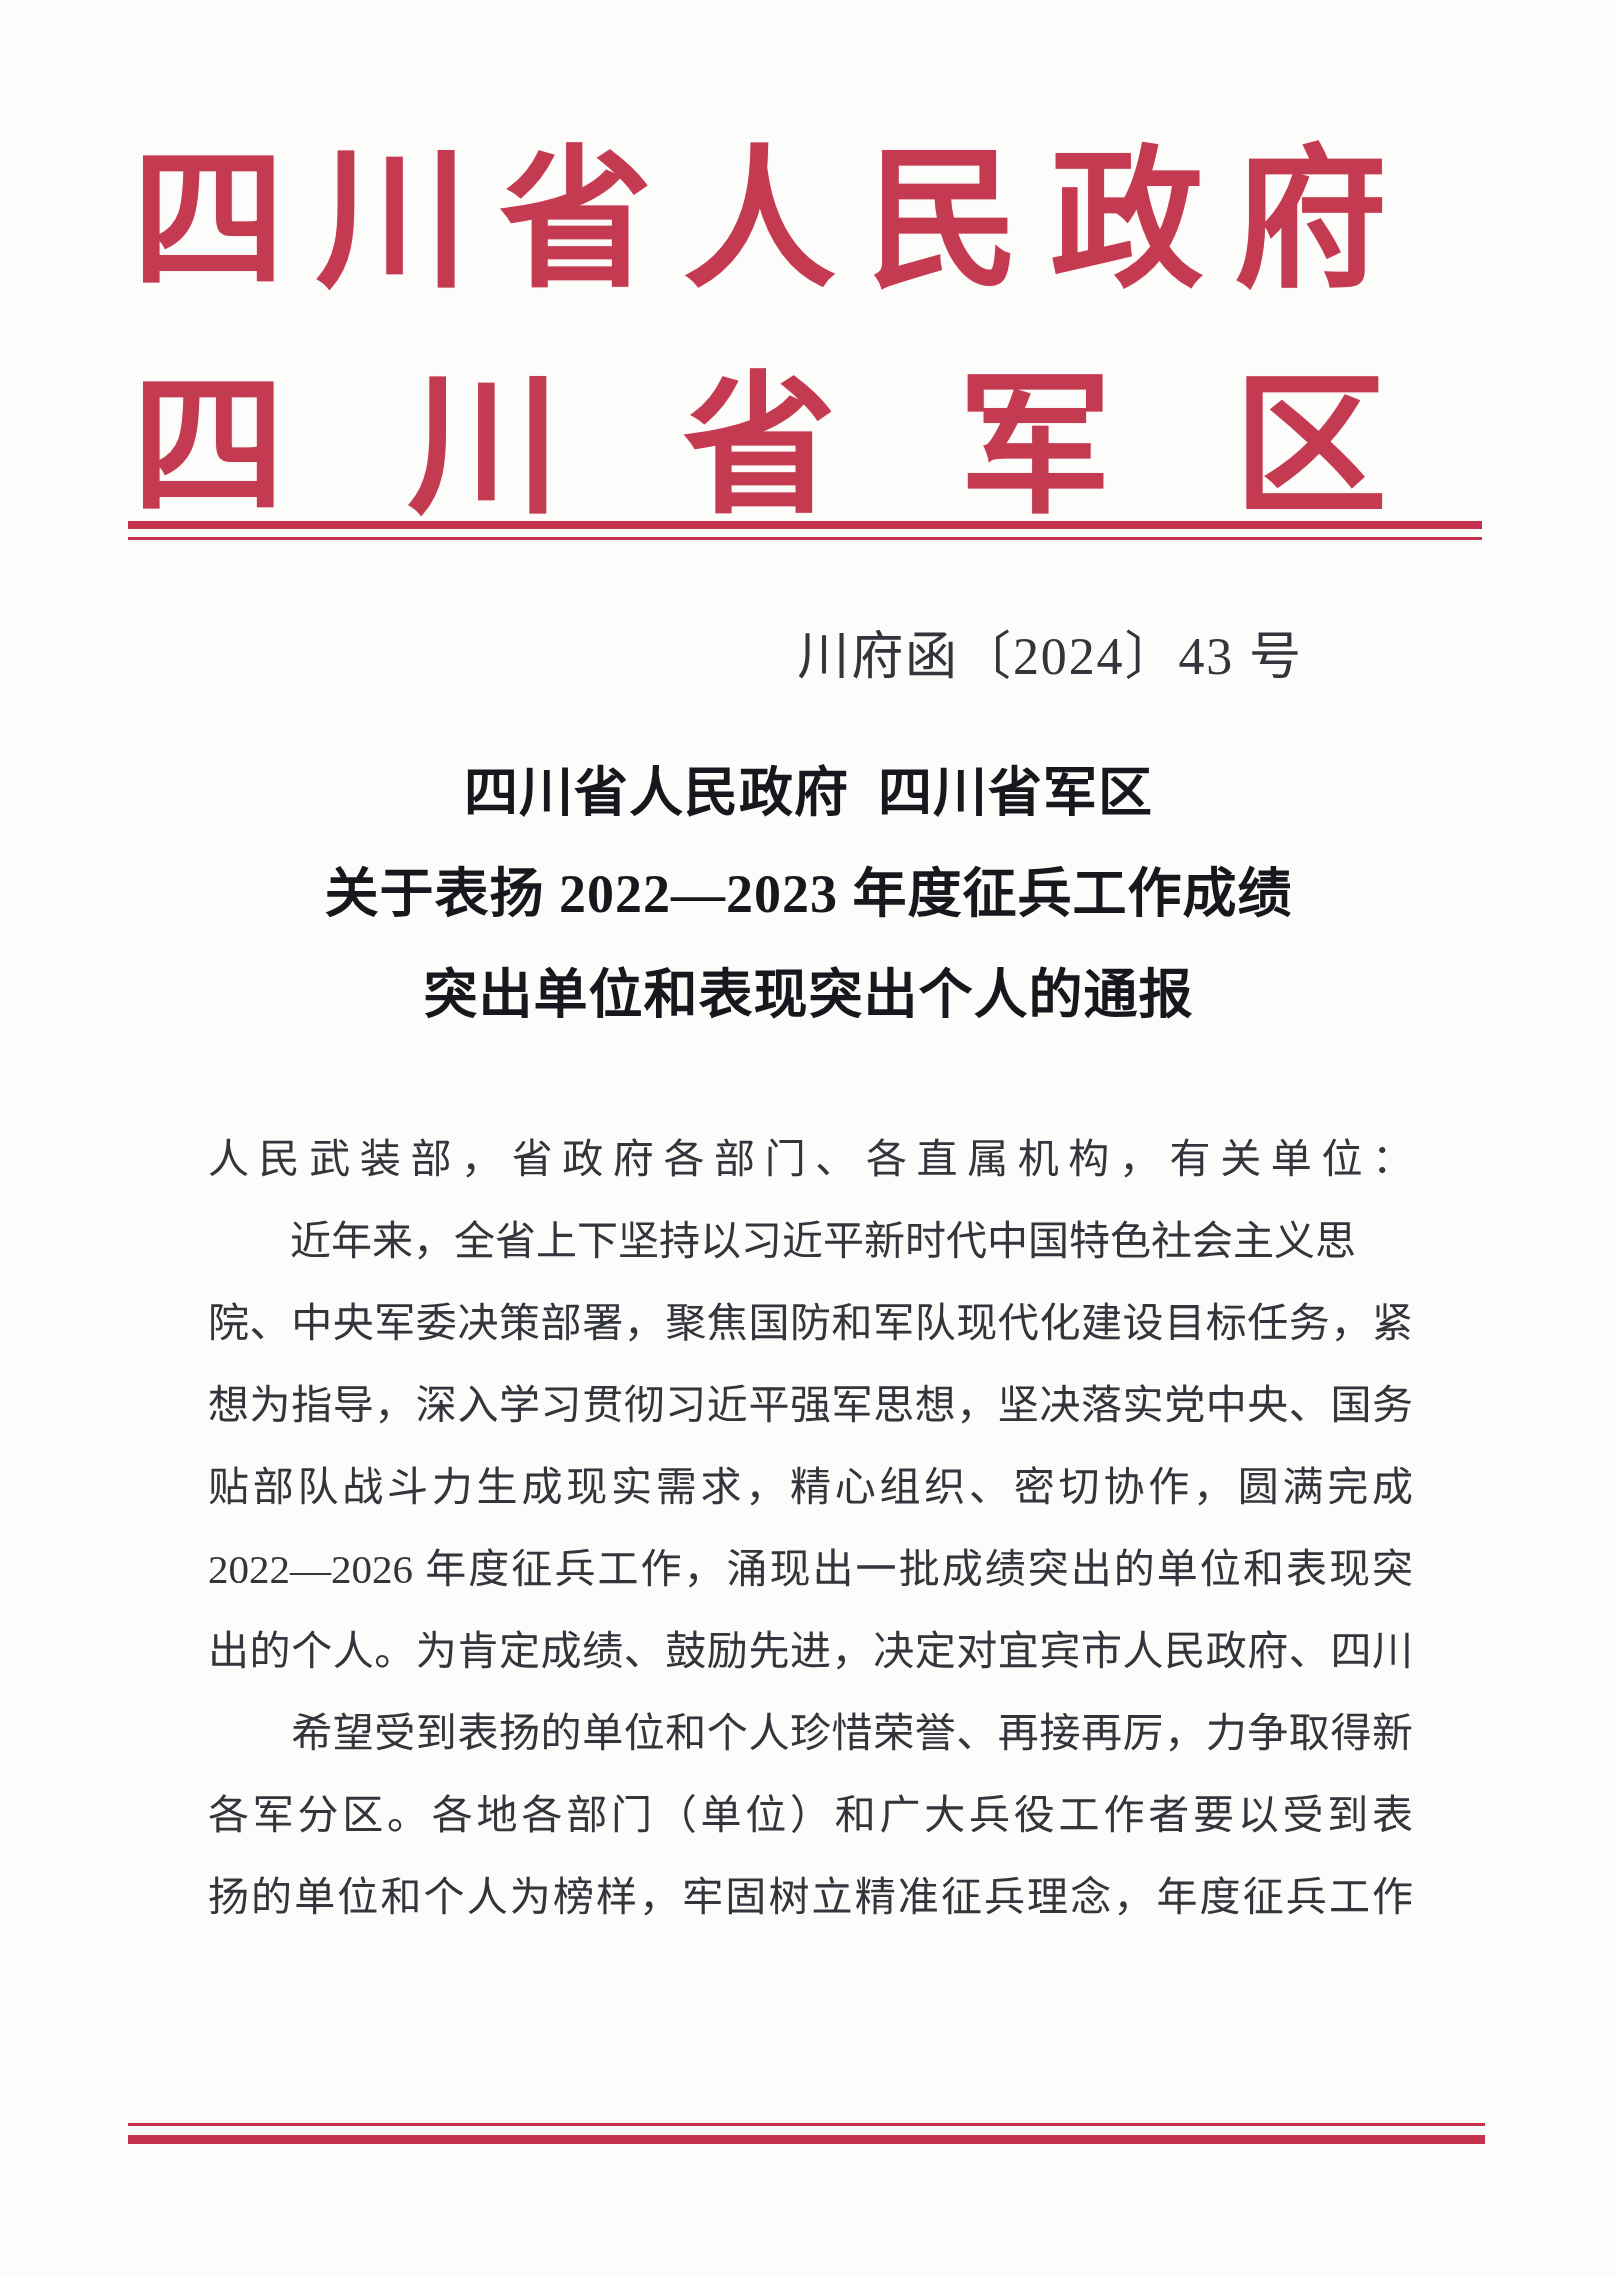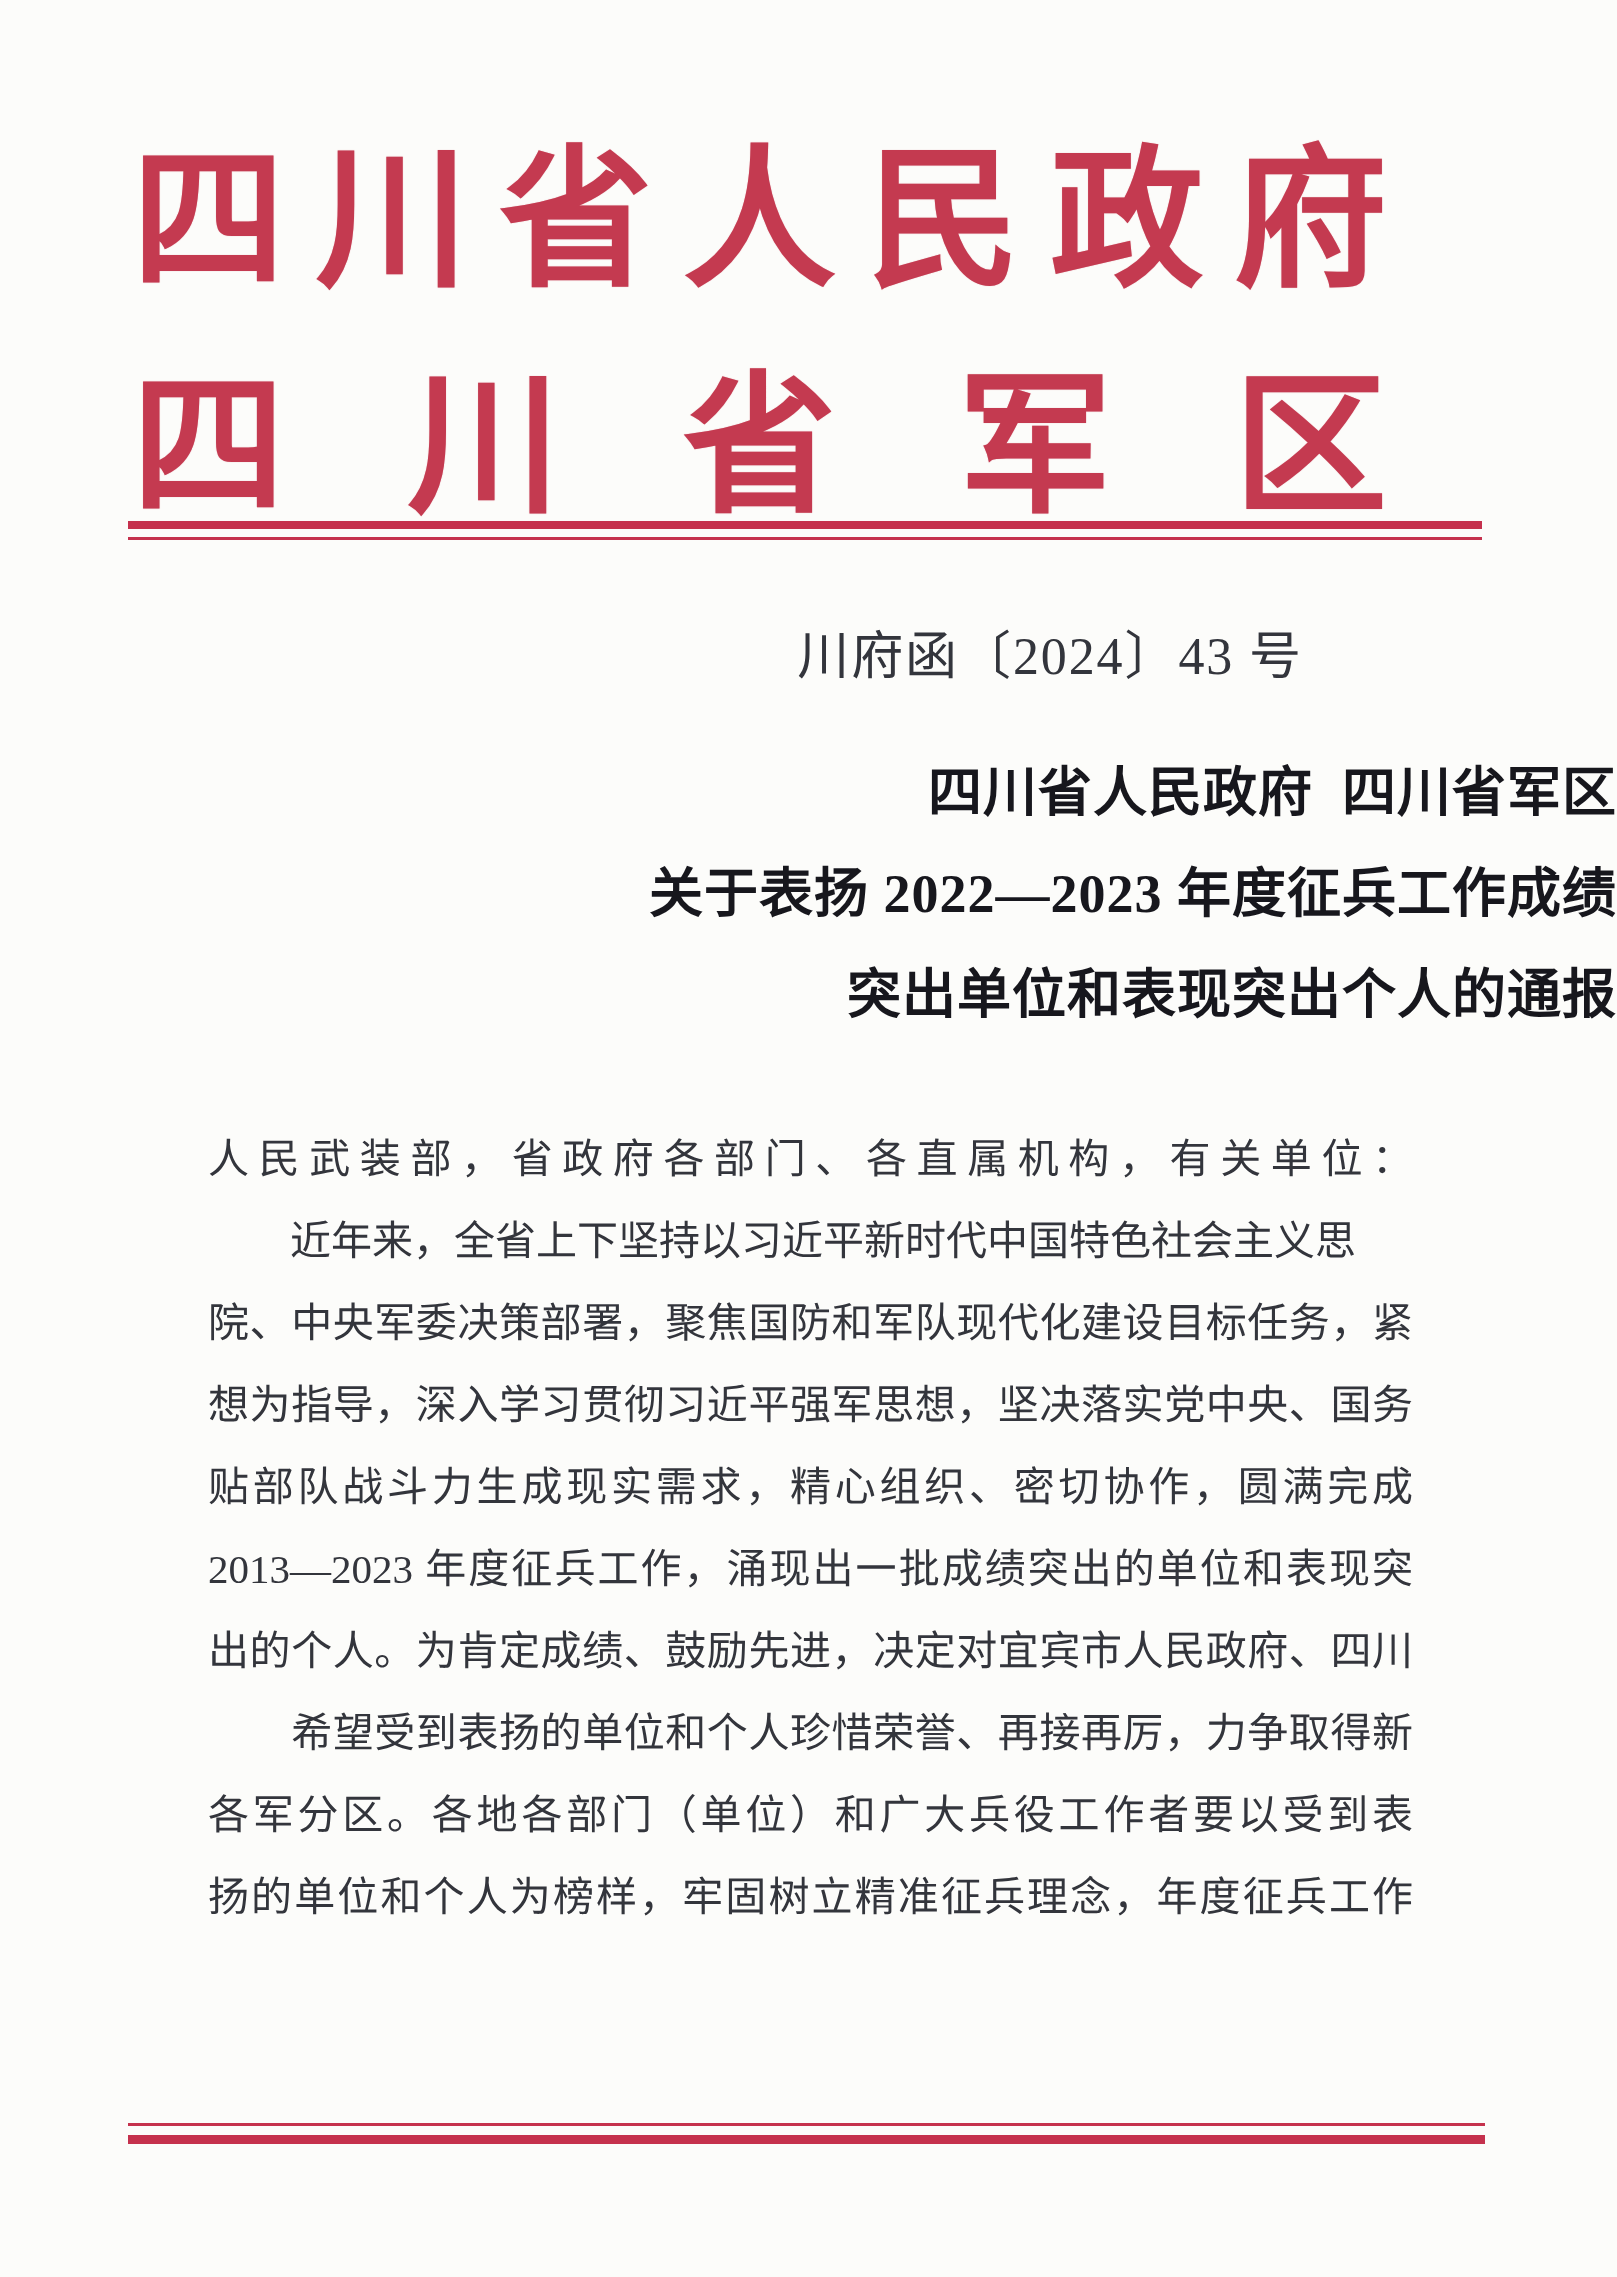--- a/index.html
+++ b/index.html
@@ -41,21 +41,21 @@
     position:absolute;top:595px;right:314px;
     font-size:52px;line-height:48px;
     color:var(--ink);
     letter-spacing:1.9px;
     white-space:pre-wrap;
     margin-top:38px;
   }
   
   .title-block{
     position:absolute;left:0;right:0;top:743px;
-    text-align:right;
+    text-align:center;
     color:var(--title-ink);
   }
   .title-line{
     font-size:54px;font-weight:bold;
     line-height:101px;
     white-space:pre-wrap;
     letter-spacing:1px;
   }
   
   .body-text{
@@ -109,21 +109,21 @@
     <div class="title-line">突出单位和表现突出个人的通报</div>
   </div>
 
   <div class="body-text">
 
       <div class="body-line">人民武装部，省政府各部门、各直属机构，有关单位：</div>
       <div class="body-line">　　近年来，全省上下坚持以习近平新时代中国特色社会主义思</div>
       <div class="body-line">院、中央军委决策部署，聚焦国防和军队现代化建设目标任务，紧</div>
       <div class="body-line">想为指导，深入学习贯彻习近平强军思想，坚决落实党中央、国务</div>
       <div class="body-line">贴部队战斗力生成现实需求，精心组织、密切协作，圆满完成</div>
-      <div class="body-line">2013—2023 年度征兵工作，涌现出一批成绩突出的单位和表现突</div>
+      <div class="body-line">2022—2026 年度征兵工作，涌现出一批成绩突出的单位和表现突</div>
       <div class="body-line">出的个人。为肯定成绩、鼓励先进，决定对宜宾市人民政府、四川</div>
       <div class="body-line">　　希望受到表扬的单位和个人珍惜荣誉、再接再厉，力争取得新</div>
       <div class="body-line">各军分区。各地各部门（单位）和广大兵役工作者要以受到表</div>
       <div class="body-line">扬的单位和个人为榜样，牢固树立精准征兵理念，年度征兵工作</div>
     </div>
 
   <div class="rule rule-footer-thin"></div>
   <div class="rule rule-footer-thick"></div>
 
 </div>

